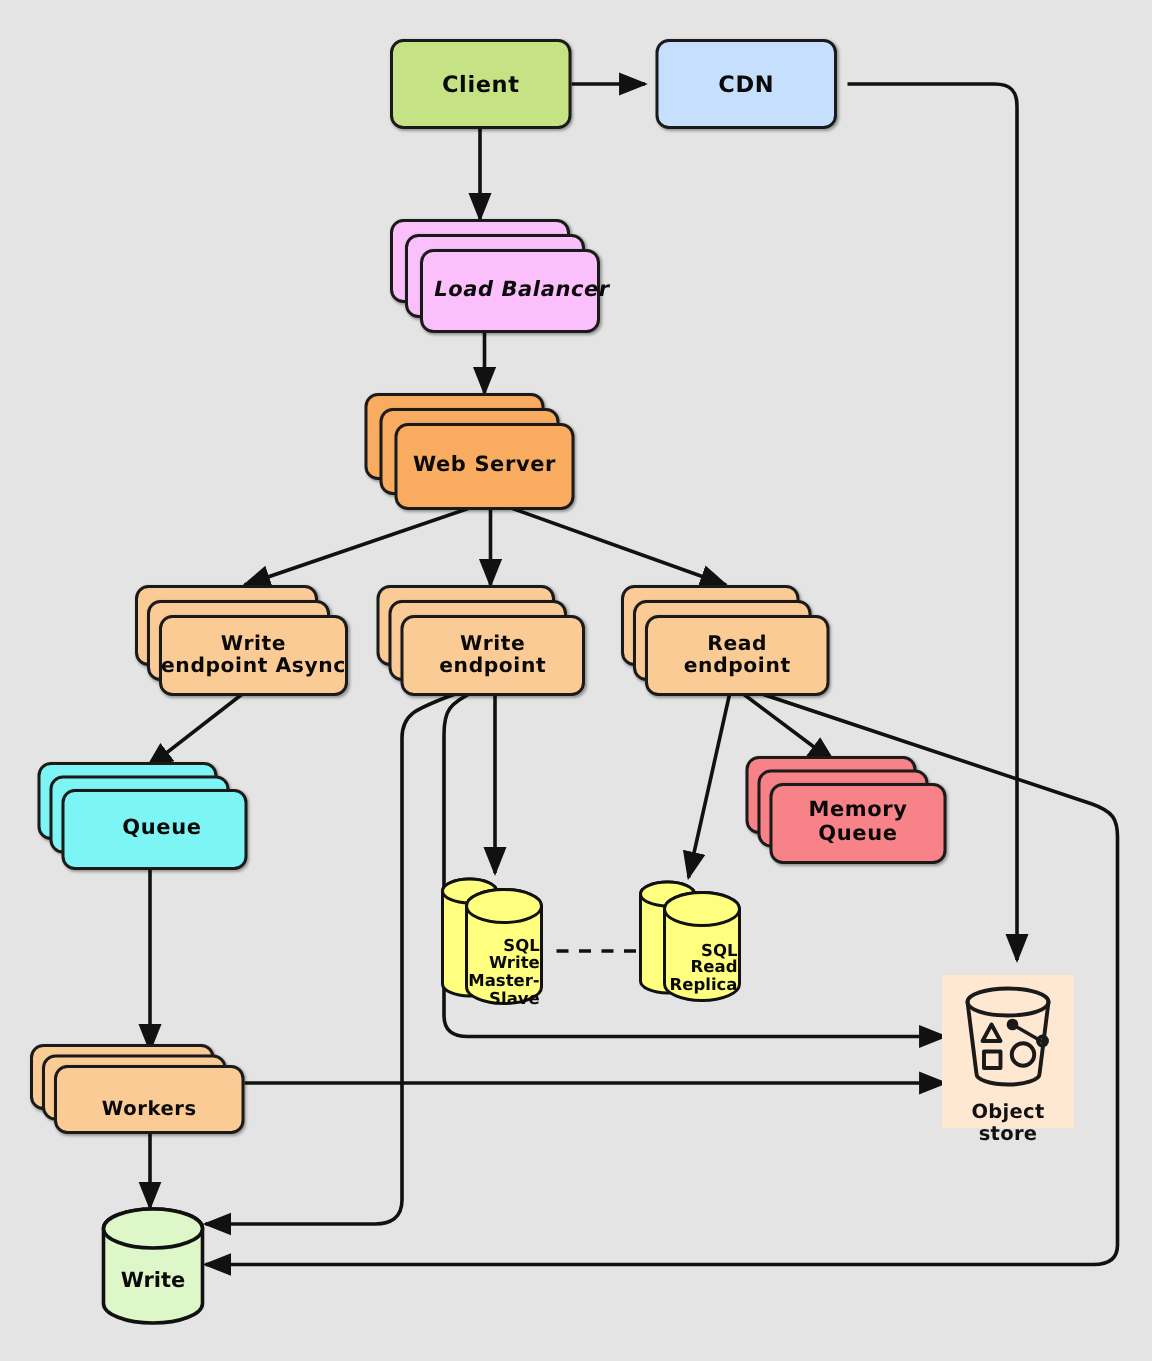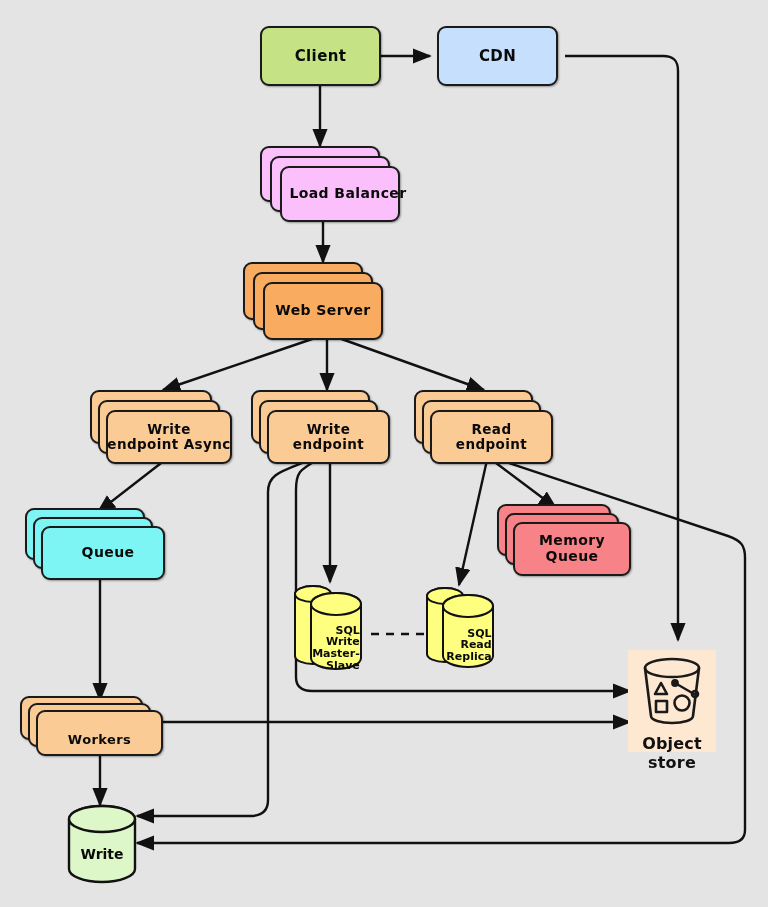--- a/index.html
+++ b/index.html
@@ -134,21 +134,21 @@
 
   <div class="node" style="left:437px; top:26px; width:121px; height:60px;">
     <div class="card" style="left:0; top:0; width:121px; height:60px; background:#c5dffc;"></div>
     <div class="card-label" style="left:0; top:0; width:121px; height:60px; font-size:15px;">CDN</div>
   </div>
 
   <div class="node" style="left:260px; top:146px; width:140px; height:76px;">
     <div class="card" style="left:0; top:0; width:120px; height:56px; background:#fbc0fb;"></div>
     <div class="card" style="left:10px; top:10px; width:120px; height:56px; background:#fbc0fb;"></div>
     <div class="card" style="left:20px; top:20px; width:120px; height:56px; background:#fbc0fb;"></div>
-    <div class="card-label" style="left:20px; top:20px; width:136px; height:56px; font-size:14px;">Load Balancer</div>
+    <div class="card-label" style="left:20px; top:20px; width:136px; height:56px; font-size:14px;font-style:italic;">Load Balancer</div>
   </div>
 
   <div class="node" style="left:243px; top:262px; width:140px; height:78px;">
     <div class="card" style="left:0; top:0; width:120px; height:58px; background:#f9ab60;"></div>
     <div class="card" style="left:10px; top:10px; width:120px; height:58px; background:#f9ab60;"></div>
     <div class="card" style="left:20px; top:20px; width:120px; height:58px; background:#f9ab60;"></div>
     <div class="card-label" style="left:20px; top:20px; width:120px; height:58px; font-size:14px;">Web Server</div>
   </div>
 
   <div class="node" style="left:90px; top:390px; width:142px; height:74px;">
@@ -246,16 +246,16 @@
 
         <path d="M47,31 L66,42" stroke-width="2.4"></path>
         <circle cx="47" cy="31" r="2.6" fill="#1a1a1a"></circle>
         <circle cx="67" cy="42" r="3" fill="none"></circle>
 
         <path d="M33,31 L39,42 L27,42 z"></path>
         <rect x="28" y="49" width="11" height="11"></rect>
         <circle cx="54" cy="51" r="7.5"></circle>
       </g>
     </svg>
-    <div class="objstore-label" style="left:0; top:84px; font-size:16px;">Object store</div>
+    <div class="objstore-label" style="left:0; top:84px; font-size:13px;">Object store</div>
   </div>
 
 </div>
 
 </body></html>

